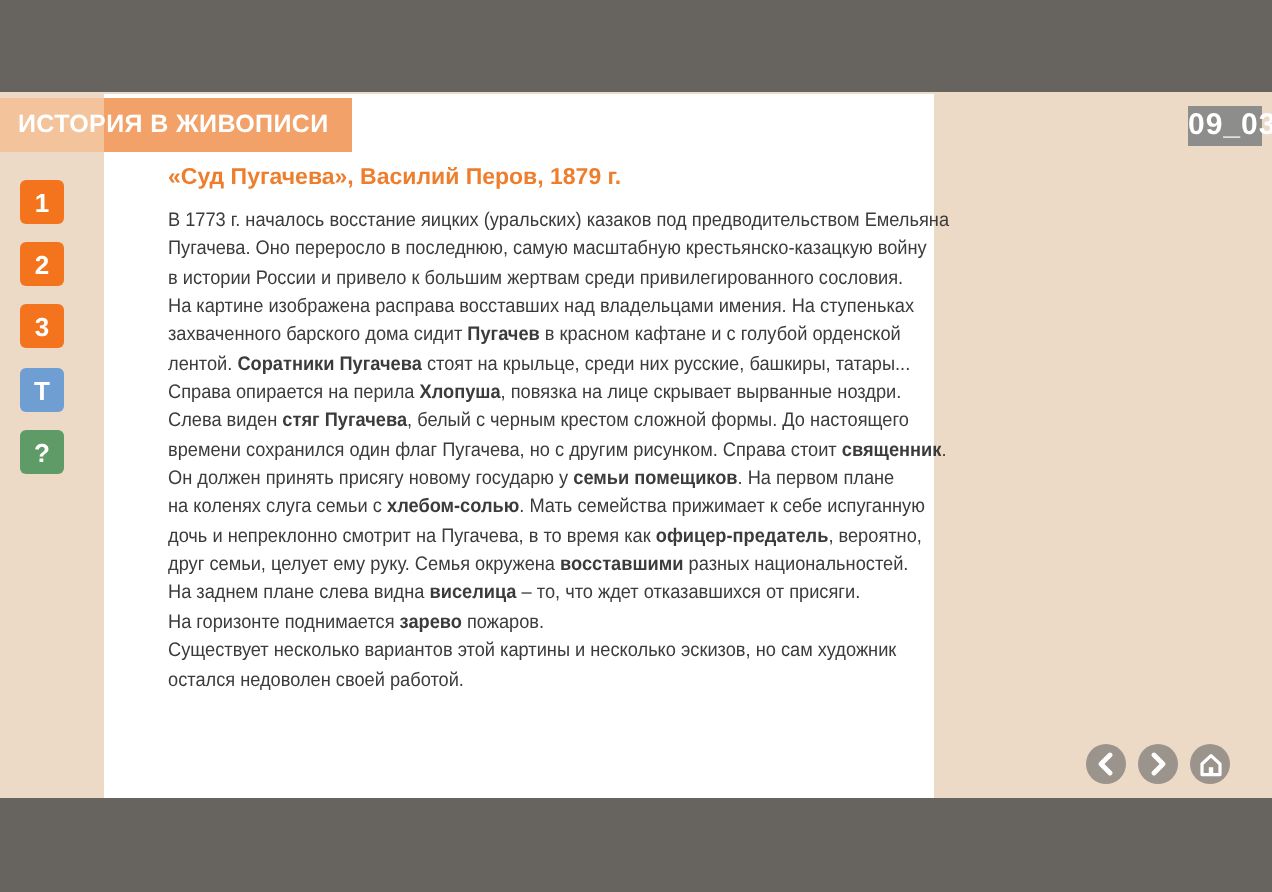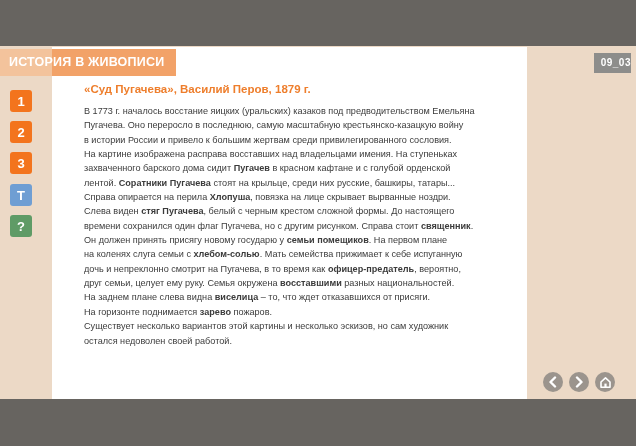--- a/index.html
+++ b/index.html
@@ -4,30 +4,30 @@
 <style>
   html,body{margin:0;padding:0;}
   body{
     width:636px;height:446px;position:relative;overflow:hidden;
     background:var(--bg,#ecd9c6);
     font-family:"Liberation Sans","DejaVu Sans",sans-serif;
   }
   .band{position:absolute;left:0;width:636px;background:var(--band,#676460);}
   .band-top{top:0;height:46px;}
   .band-bottom{top:399px;height:47px;}
-  .card{position:absolute;left:52px;top:47px;width:475px;height:352px;background:#ffffff;}
+  .card{position:absolute;left:52px;top:47px;width:415px;height:352px;background:#ffffff;}
   .banner-light{position:absolute;left:0;top:49px;width:52px;height:27px;background:var(--bannerLight,#f3c39c);}
   .banner-main{position:absolute;left:52px;top:49px;width:124px;height:27px;background:var(--bannerMain,#f2a268);}
   .banner-title{
     position:absolute;left:9px;top:49px;height:19px;line-height:27px;
     color:#ffffff;font-weight:bold;font-size:12.5px;letter-spacing:.2px;white-space:nowrap;z-index:3;
   }
   .badge{
     position:absolute;left:594px;top:53px;width:37px;height:20px;line-height:20px;
-    background:var(--badge,#8d8d8b);color:#ffffff;font-size:10px;font-weight:bold;
+    background:var(--badge,#8d8d8b);color:#ffffff;font-size:15px;font-weight:bold;
     text-align:right;letter-spacing:.5px;
   }
   .sq{
     position:absolute;left:10px;width:22px;height:22px;border-radius:3px;
     display:flex;align-items:center;justify-content:center;
     color:#ffffff;font-weight:bold;font-size:13px;cursor:pointer;user-select:none;
   }
   .sq-orange{background:var(--accent,#f3741d);}
   .sq-blue{background:var(--blue,#6f9ed3);}
   .sq-green{background:var(--green,#5f9b66);}

